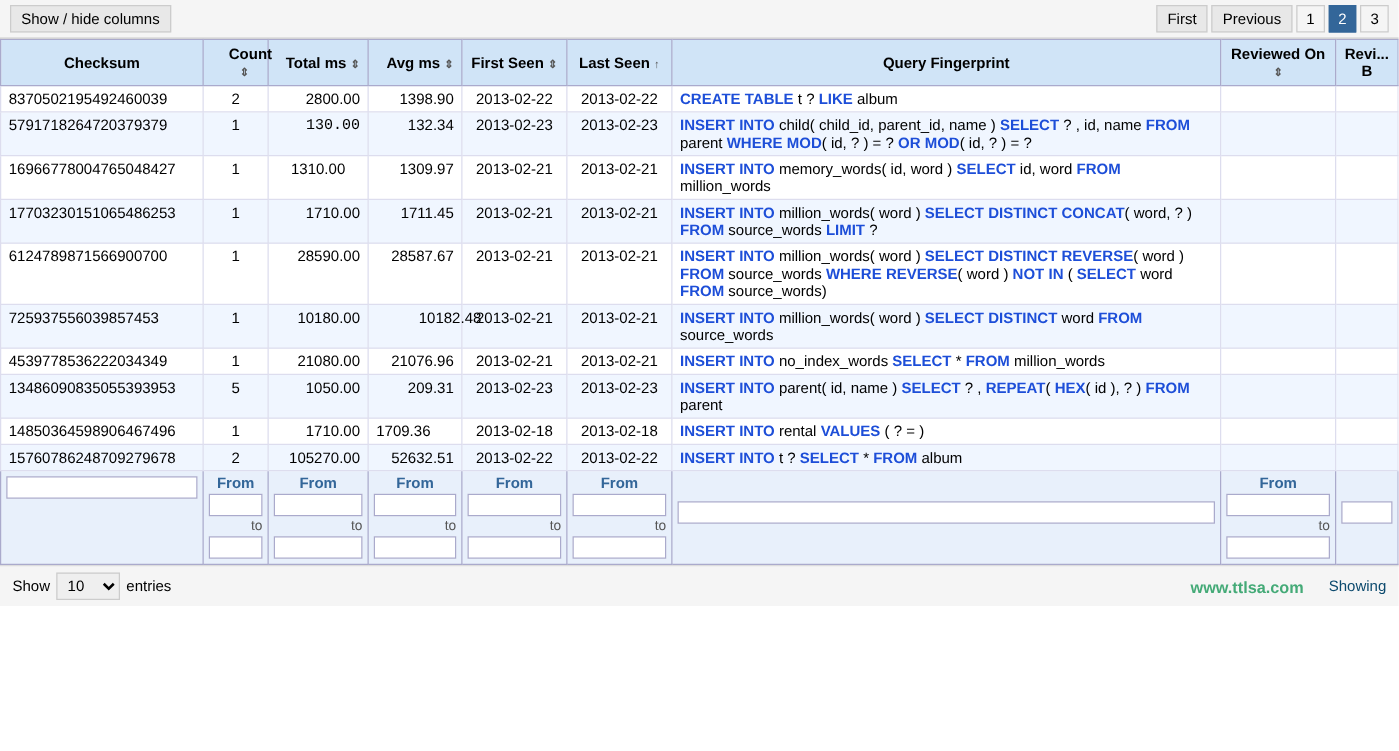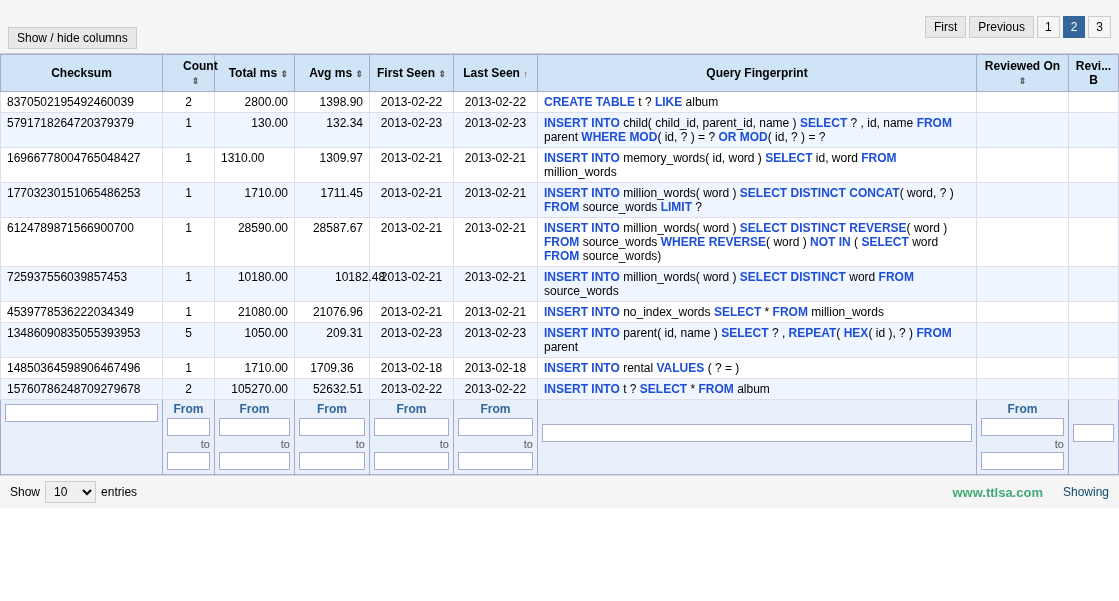--- a/index.html
+++ b/index.html
@@ -3,21 +3,20 @@
   <meta charset="utf-8">
   <style>
     * { box-sizing: border-box; margin: 0; padding: 0; }
     body { font-family: Arial, sans-serif; font-size: 12px; background: #fff; }
     .toolbar-btn {
       background: #e8e8e8;
       border: 1px solid #ccc;
       padding: 3px 8px;
       cursor: pointer;
       font-size: 12px;
-      margin-top: 23px;
     }
     .pagination-btn {
       background: #e8e8e8;
       border: 1px solid #ccc;
       padding: 3px 8px;
       cursor: pointer;
       font-size: 12px;
     }
     .page-num {
       border: 1px solid #ccc;
@@ -231,32 +230,32 @@
           <td style="text-align: right;">1398.90</td>
           <td style="text-align: center;">2013-02-22</td>
           <td style="text-align: center;">2013-02-22</td>
           <td style="text-align: left;"><span class="kw-insert">CREATE</span> <span class="kw-insert">TABLE</span> t ? <span class="kw-insert">LIKE</span> album</td>
           <td style="text-align: center;"></td>
           <td style="text-align: center;"></td>
         </tr>
         <tr>
           <td style="text-align: left;">5791718264720379379</td>
           <td style="text-align: center;">1</td>
-          <td style="text-align: right;">130.00</td>
+          <td style="text-align: right; font-family: Liberation Mono, monospace;">130.00</td>
           <td style="text-align: right;">132.34</td>
           <td style="text-align: center;">2013-02-23</td>
           <td style="text-align: center;">2013-02-23</td>
           <td style="text-align: left;"><span class="kw-insert">INSERT</span> <span class="kw-insert">INTO</span> child( child_id, parent_id, name ) <span class="kw-insert">SELECT</span> ? , id, name <span class="kw-insert">FROM</span> parent <span class="kw-insert">WHERE</span> <span class="kw-insert">MOD</span>( id, ? ) = ? <span class="kw-insert">OR</span> <span class="kw-insert">MOD</span>( id, ? ) = ?</td>
           <td style="text-align: center;"></td>
           <td style="text-align: center;"></td>
         </tr>
         <tr>
           <td style="text-align: left;">16966778004765048427</td>
           <td style="text-align: center;">1</td>
-          <td style="text-align: left; margin-left: 41px;">1310.00</td>
+          <td style="text-align: center; margin-left: 41px;">1310.00</td>
           <td style="text-align: right;">1309.97</td>
           <td style="text-align: center;">2013-02-21</td>
           <td style="text-align: center;">2013-02-21</td>
           <td style="text-align: left;"><span class="kw-insert">INSERT</span> <span class="kw-insert">INTO</span> memory_words( id, word ) <span class="kw-insert">SELECT</span> id, word <span class="kw-insert">FROM</span> million_words</td>
           <td style="text-align: center;"></td>
           <td style="text-align: center;"></td>
         </tr>
         <tr>
           <td style="text-align: left;">17703230151065486253</td>
           <td style="text-align: center;">1</td>
@@ -309,21 +308,21 @@
           <td style="text-align: center;">2013-02-23</td>
           <td style="text-align: center;">2013-02-23</td>
           <td style="text-align: left;"><span class="kw-insert">INSERT</span> <span class="kw-insert">INTO</span> parent( id, name ) <span class="kw-insert">SELECT</span> ? , <span class="kw-insert">REPEAT</span>( <span class="kw-insert">HEX</span>( id ), ? ) <span class="kw-insert">FROM</span> parent</td>
           <td style="text-align: center;"></td>
           <td style="text-align: center;"></td>
         </tr>
         <tr>
           <td style="text-align: left;">14850364598906467496</td>
           <td style="text-align: center;">1</td>
           <td style="text-align: right;">1710.00</td>
-          <td style="text-align: center;">1709.36</td>
+          <td style="text-align: left;">1709.36</td>
           <td style="text-align: center;">2013-02-18</td>
           <td style="text-align: center;">2013-02-18</td>
           <td style="text-align: left;"><span class="kw-insert">INSERT</span> <span class="kw-insert">INTO</span> rental <span class="kw-insert">VALUES</span> ( ? = )</td>
           <td style="text-align: center;"></td>
           <td style="text-align: center;"></td>
         </tr>
         <tr>
           <td style="text-align: left;">15760786248709279678</td>
           <td style="text-align: center;">2</td>
           <td style="text-align: right;">105270.00</td>

